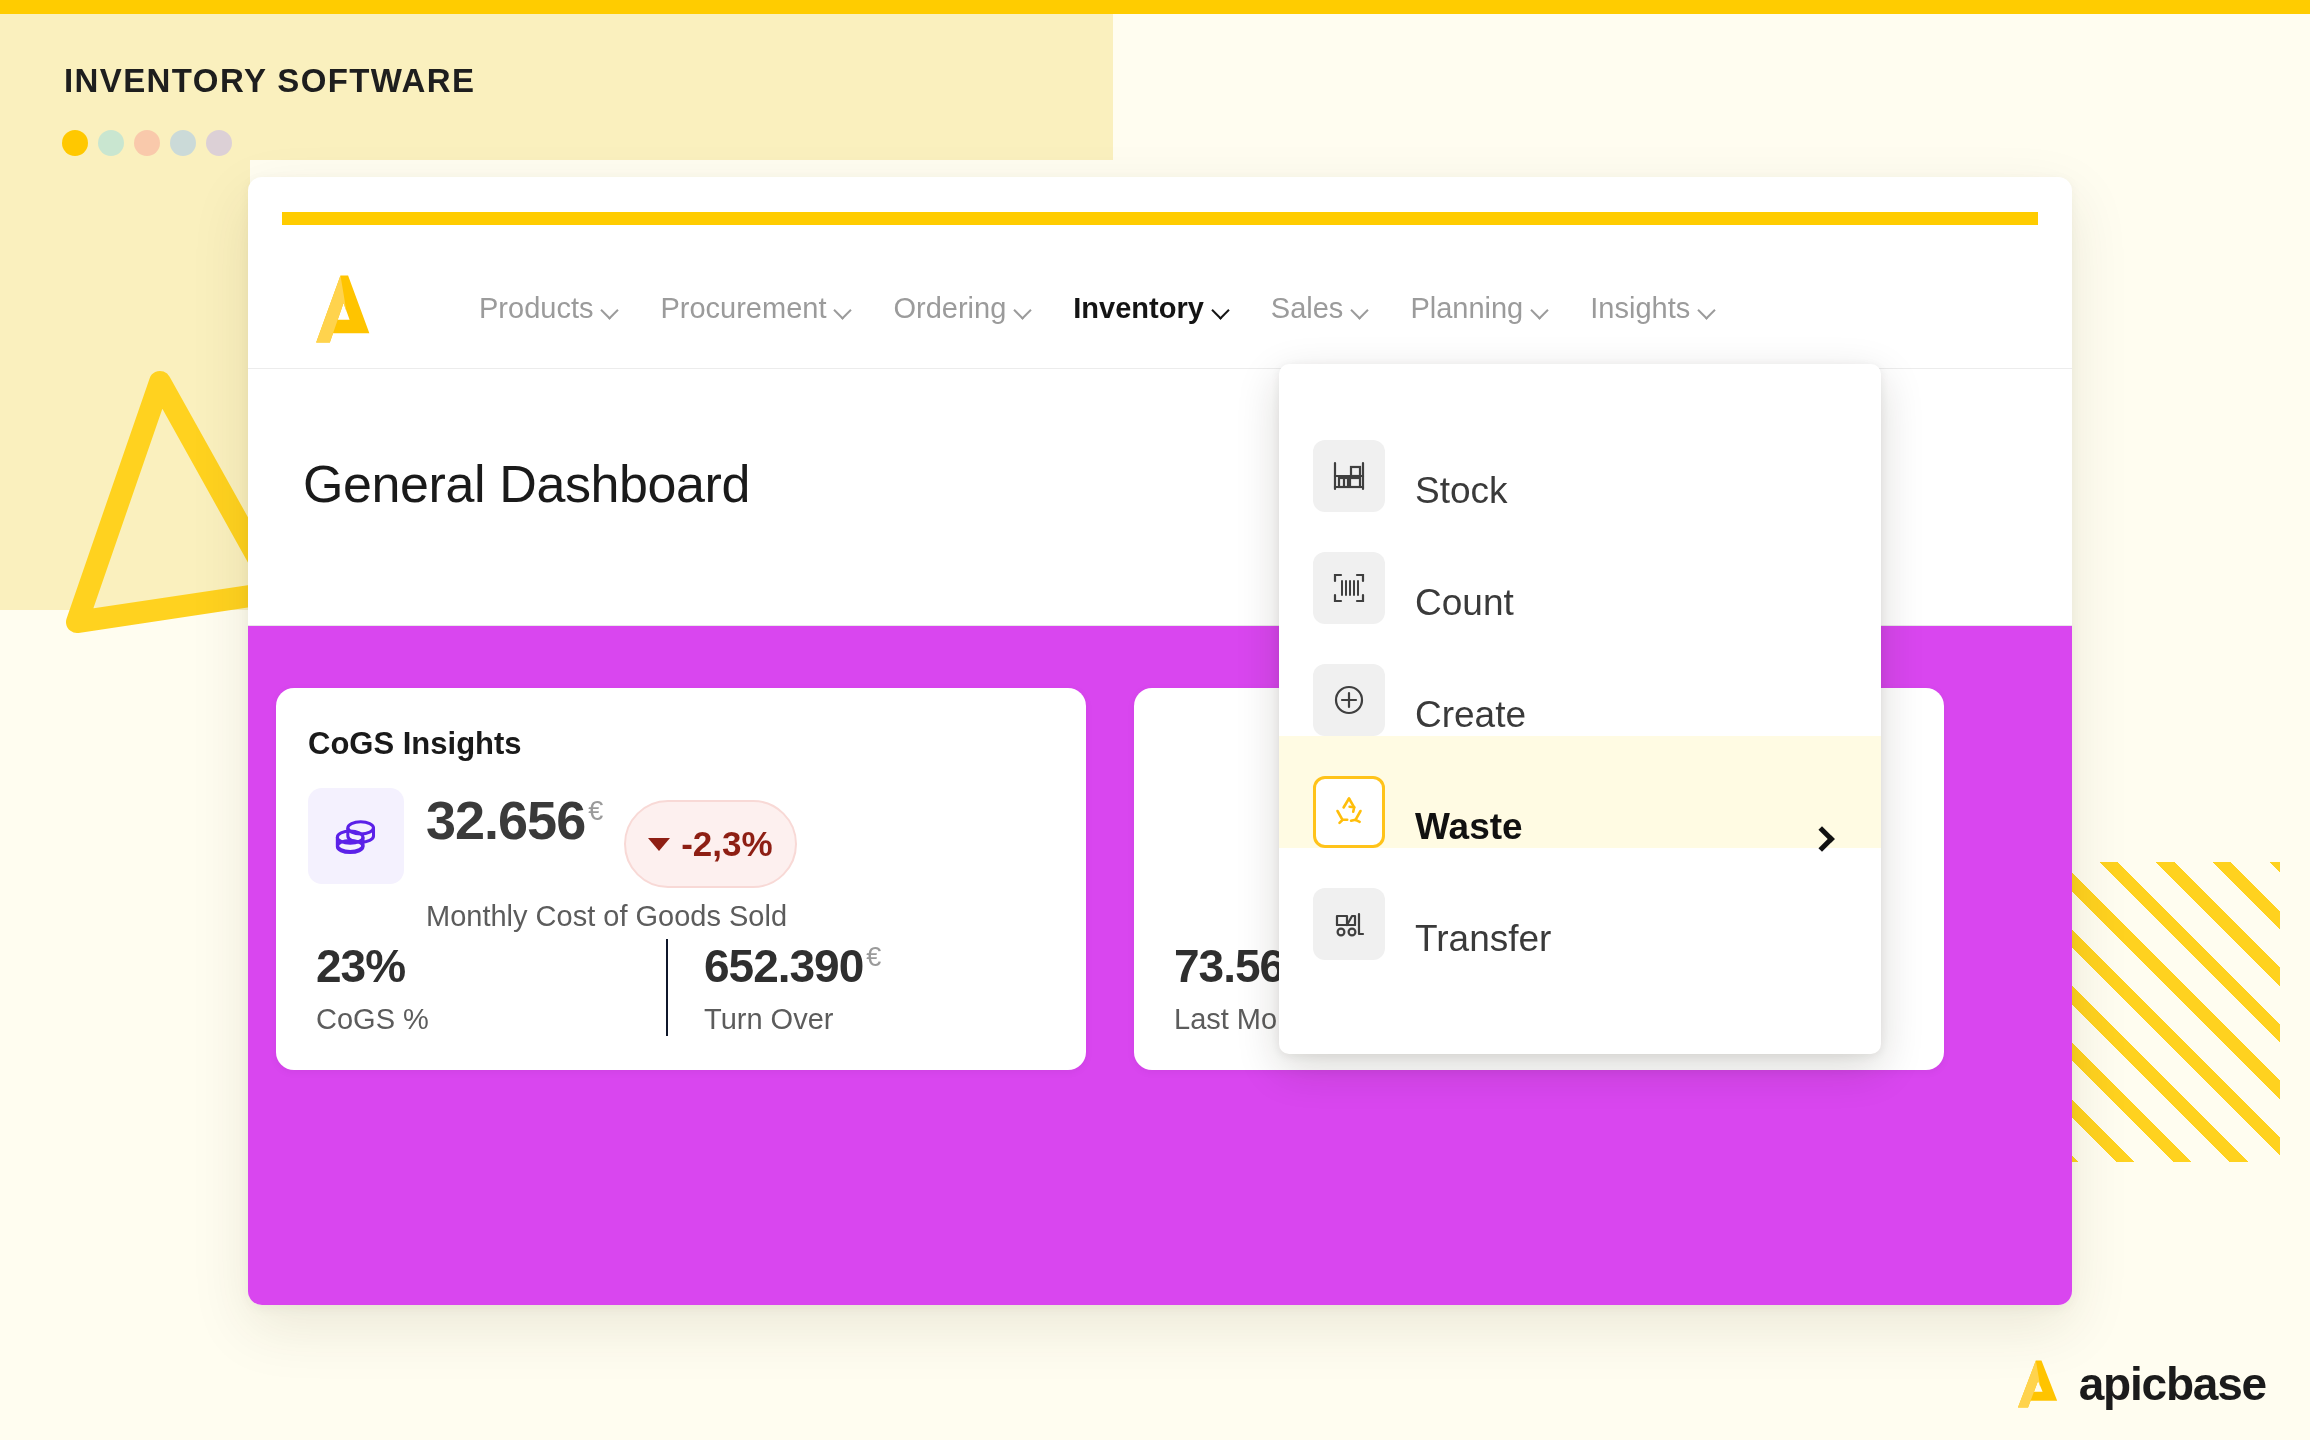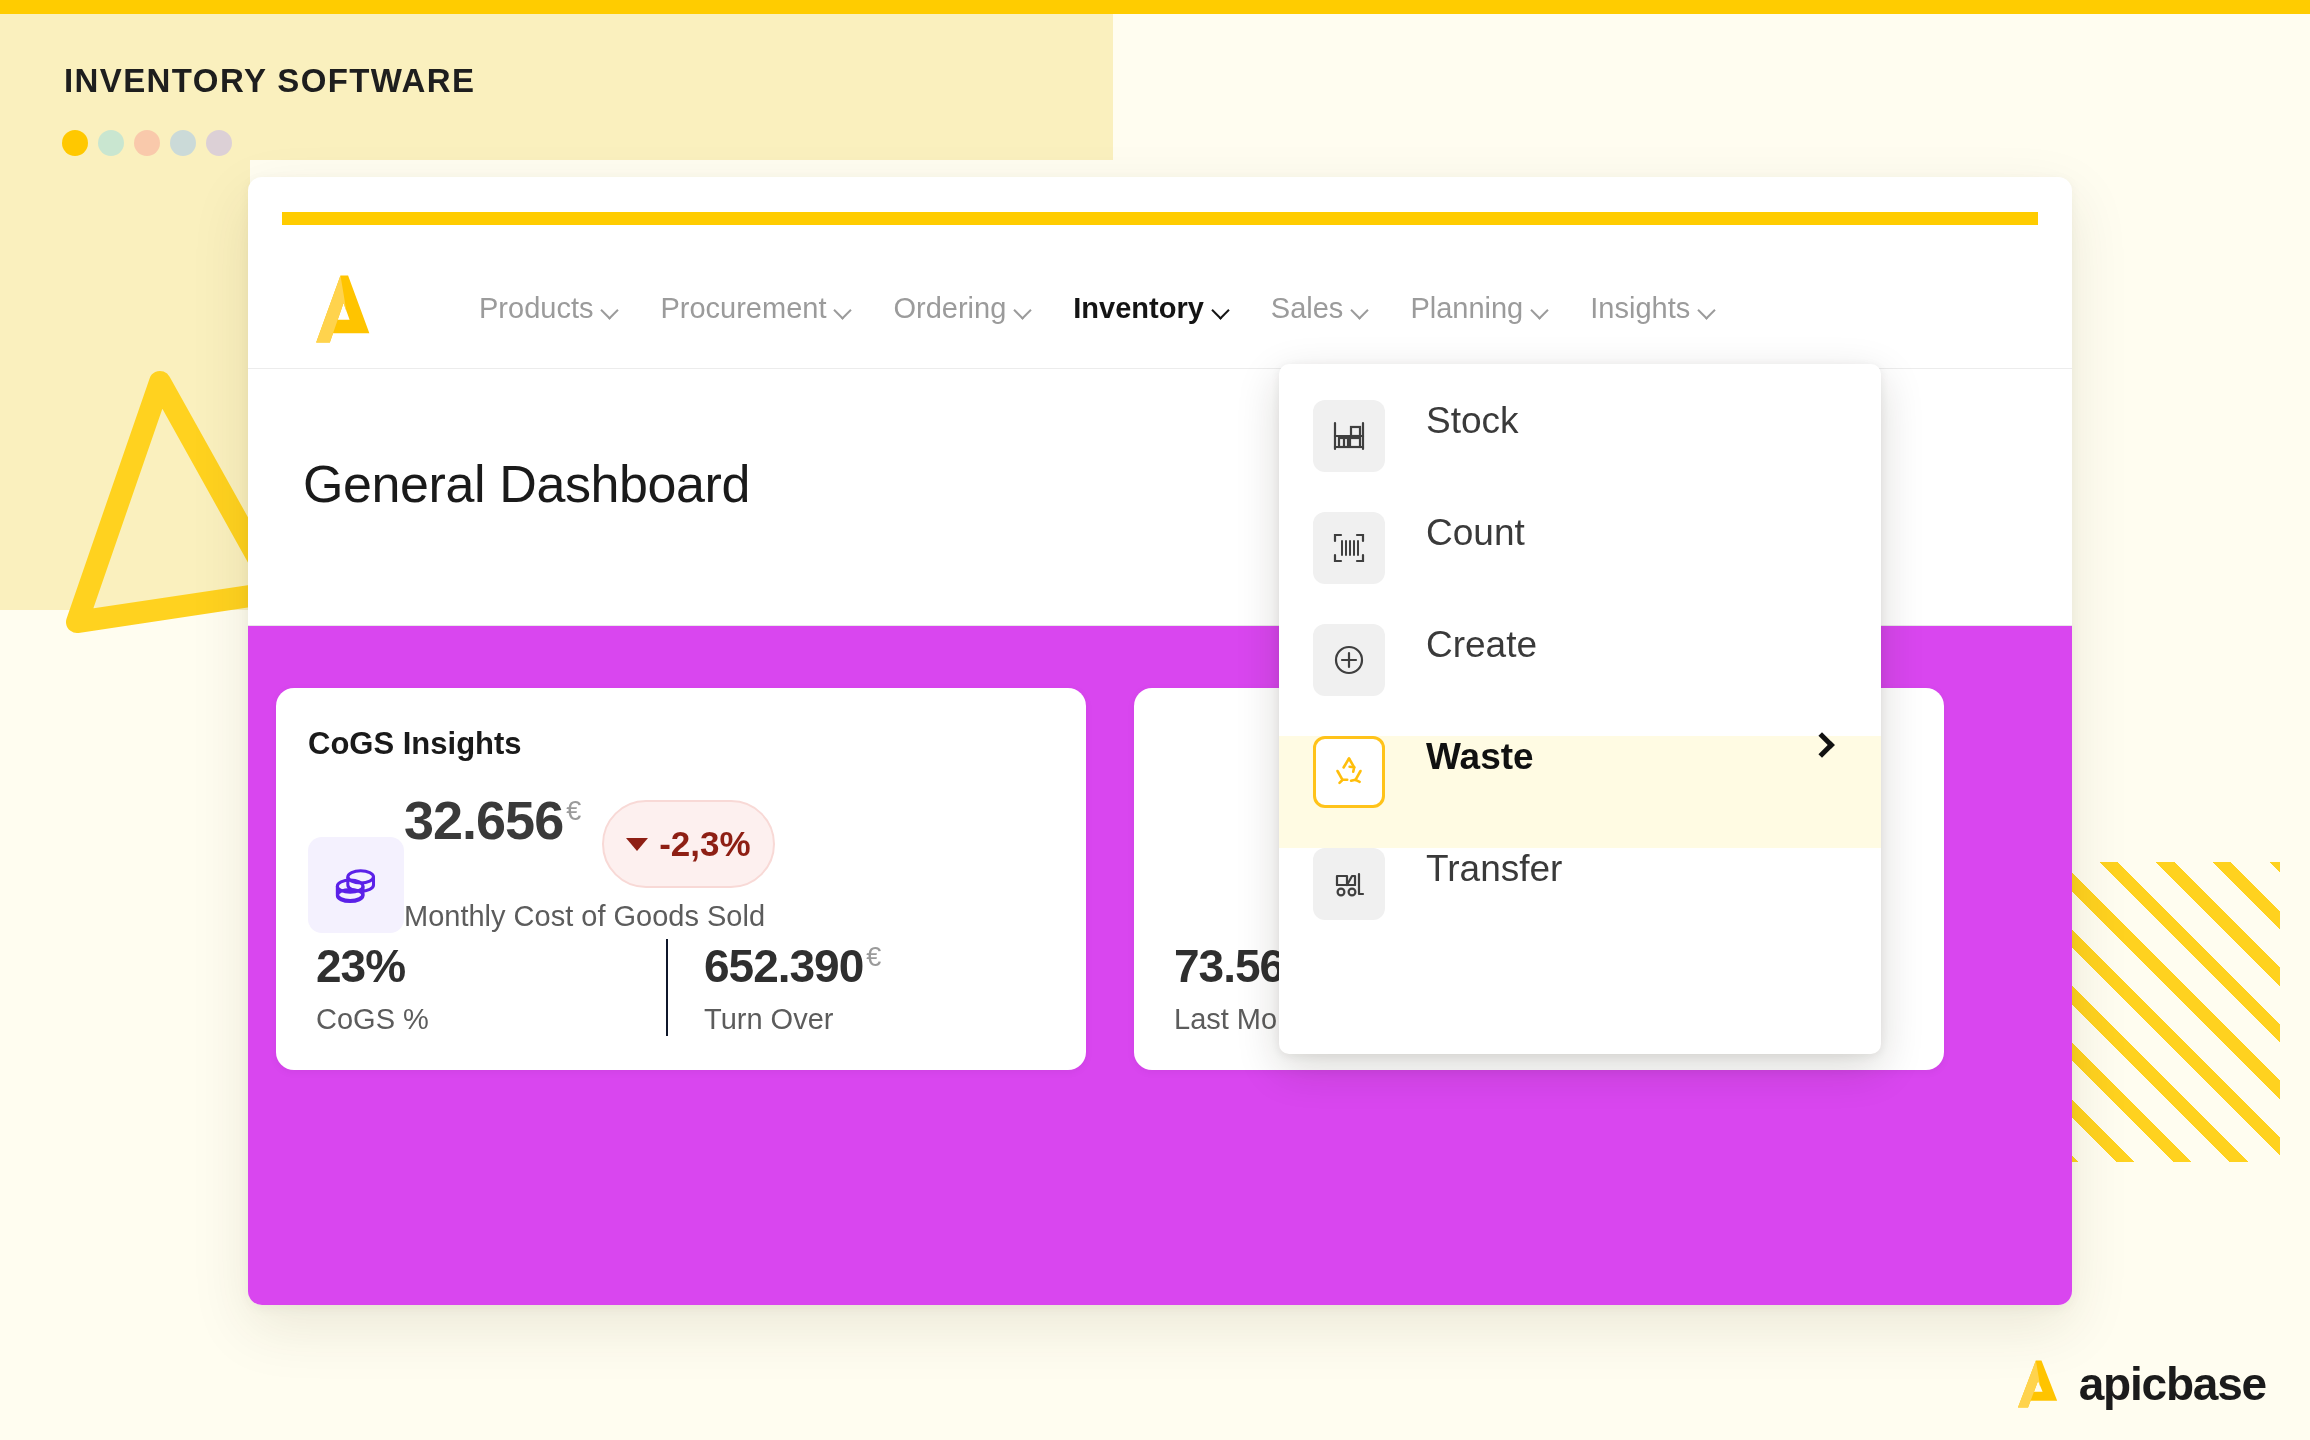--- a/index.html
+++ b/index.html
@@ -106,21 +106,21 @@
     display: flex; gap: 48px; padding: 0 28px;
   }
   .card {
     background: #FFFFFF; border-radius: 18px;
     box-shadow: 0 2px 8px rgba(0,0,0,.05);
     width: 810px; flex: none;
     padding: 38px 32px 0 32px;
     height: 382px; position: relative;
   }
   .card-title { font-size: 31px; color: #1A1A1A; font-weight: bold; margin-bottom: 26px;}
-  .card-main { display: flex; align-items: flex-end; }
+  .card-main { display: flex; align-items: flex-start; gap: 22px; }
   .icon-tile {
     width: 96px; height: 96px; border-radius: 14px; flex: none;
     display: flex; align-items: center; justify-content: center;
   }
   .icon-tile.lav { background: #F4F1FE; }
   .kpi-block { padding-top: 4px; }
   .kpi-row { display: flex; align-items: flex-start; gap: 22px; }
   .kpi-value { font-size: 54px; font-weight: bold; color: #3A3A3A; line-height: 1.04; letter-spacing:-1px;}
   .cur { font-size: 27px; color: #9A9A9A; vertical-align: super; font-weight: normal; margin-left: 3px;}
   .pill {
@@ -145,21 +145,21 @@
   
   .dropdown {
     position: absolute; left: 1279px; top: 364px;
     width: 602px; height: 690px;
     background: #FFFFFF; border-radius: 10px;
     box-shadow: 0 14px 44px rgba(30,25,0,.16), 0 2px 10px rgba(30,25,0,.07);
     padding: 36px 0 36px 0;
     z-index: 40;
   }
   .menu-item {
-    display: flex; align-items: flex-start; gap: 41px;
+    display: flex; align-items: flex-end; gap: 30px;
     height: 112px; padding: 0 34px; cursor: pointer;
     position: relative;
   }
   .menu-item.highlight { background: #FFFBE3; }
   .mi-icon {
     width: 72px; height: 72px; border-radius: 12px; flex: none;
     background: #F0F0F0; display: flex; align-items: center; justify-content: center;
   }
   .menu-item.highlight .mi-icon { background: #FFFFFF; border: 3px solid #FFC31A; }
   .mi-label { font-size: 37px; color: #3A3A3A; }

